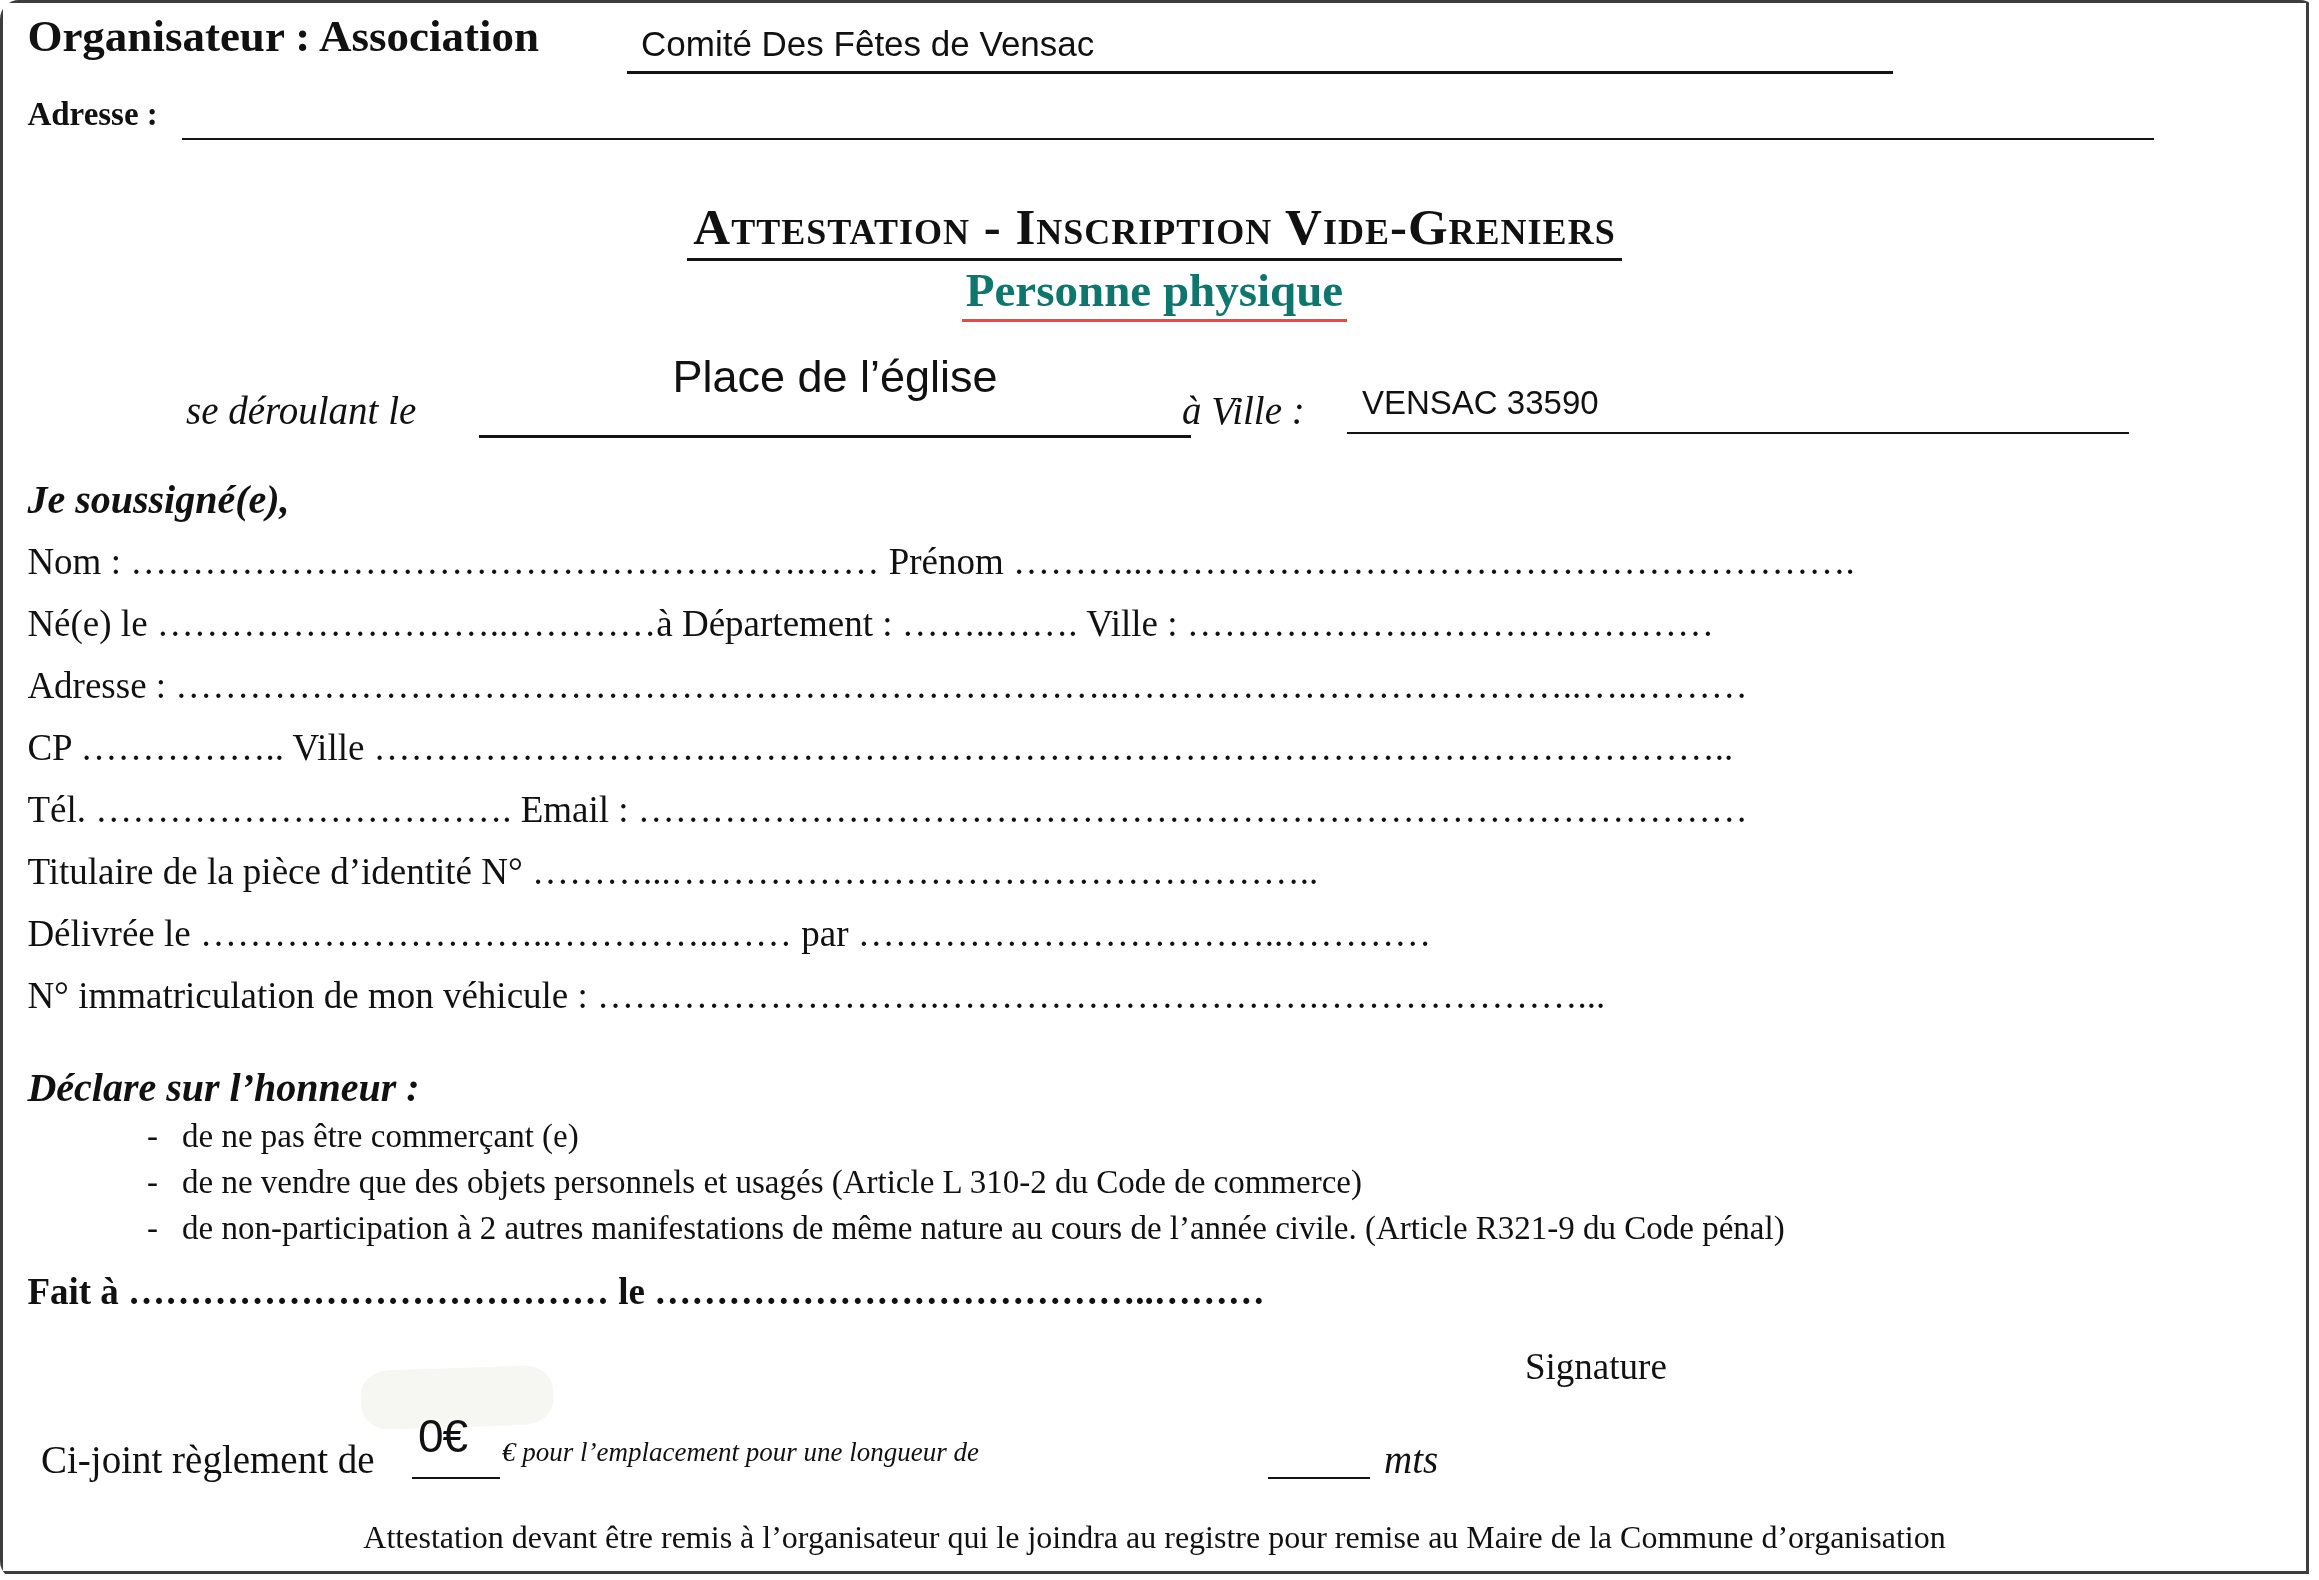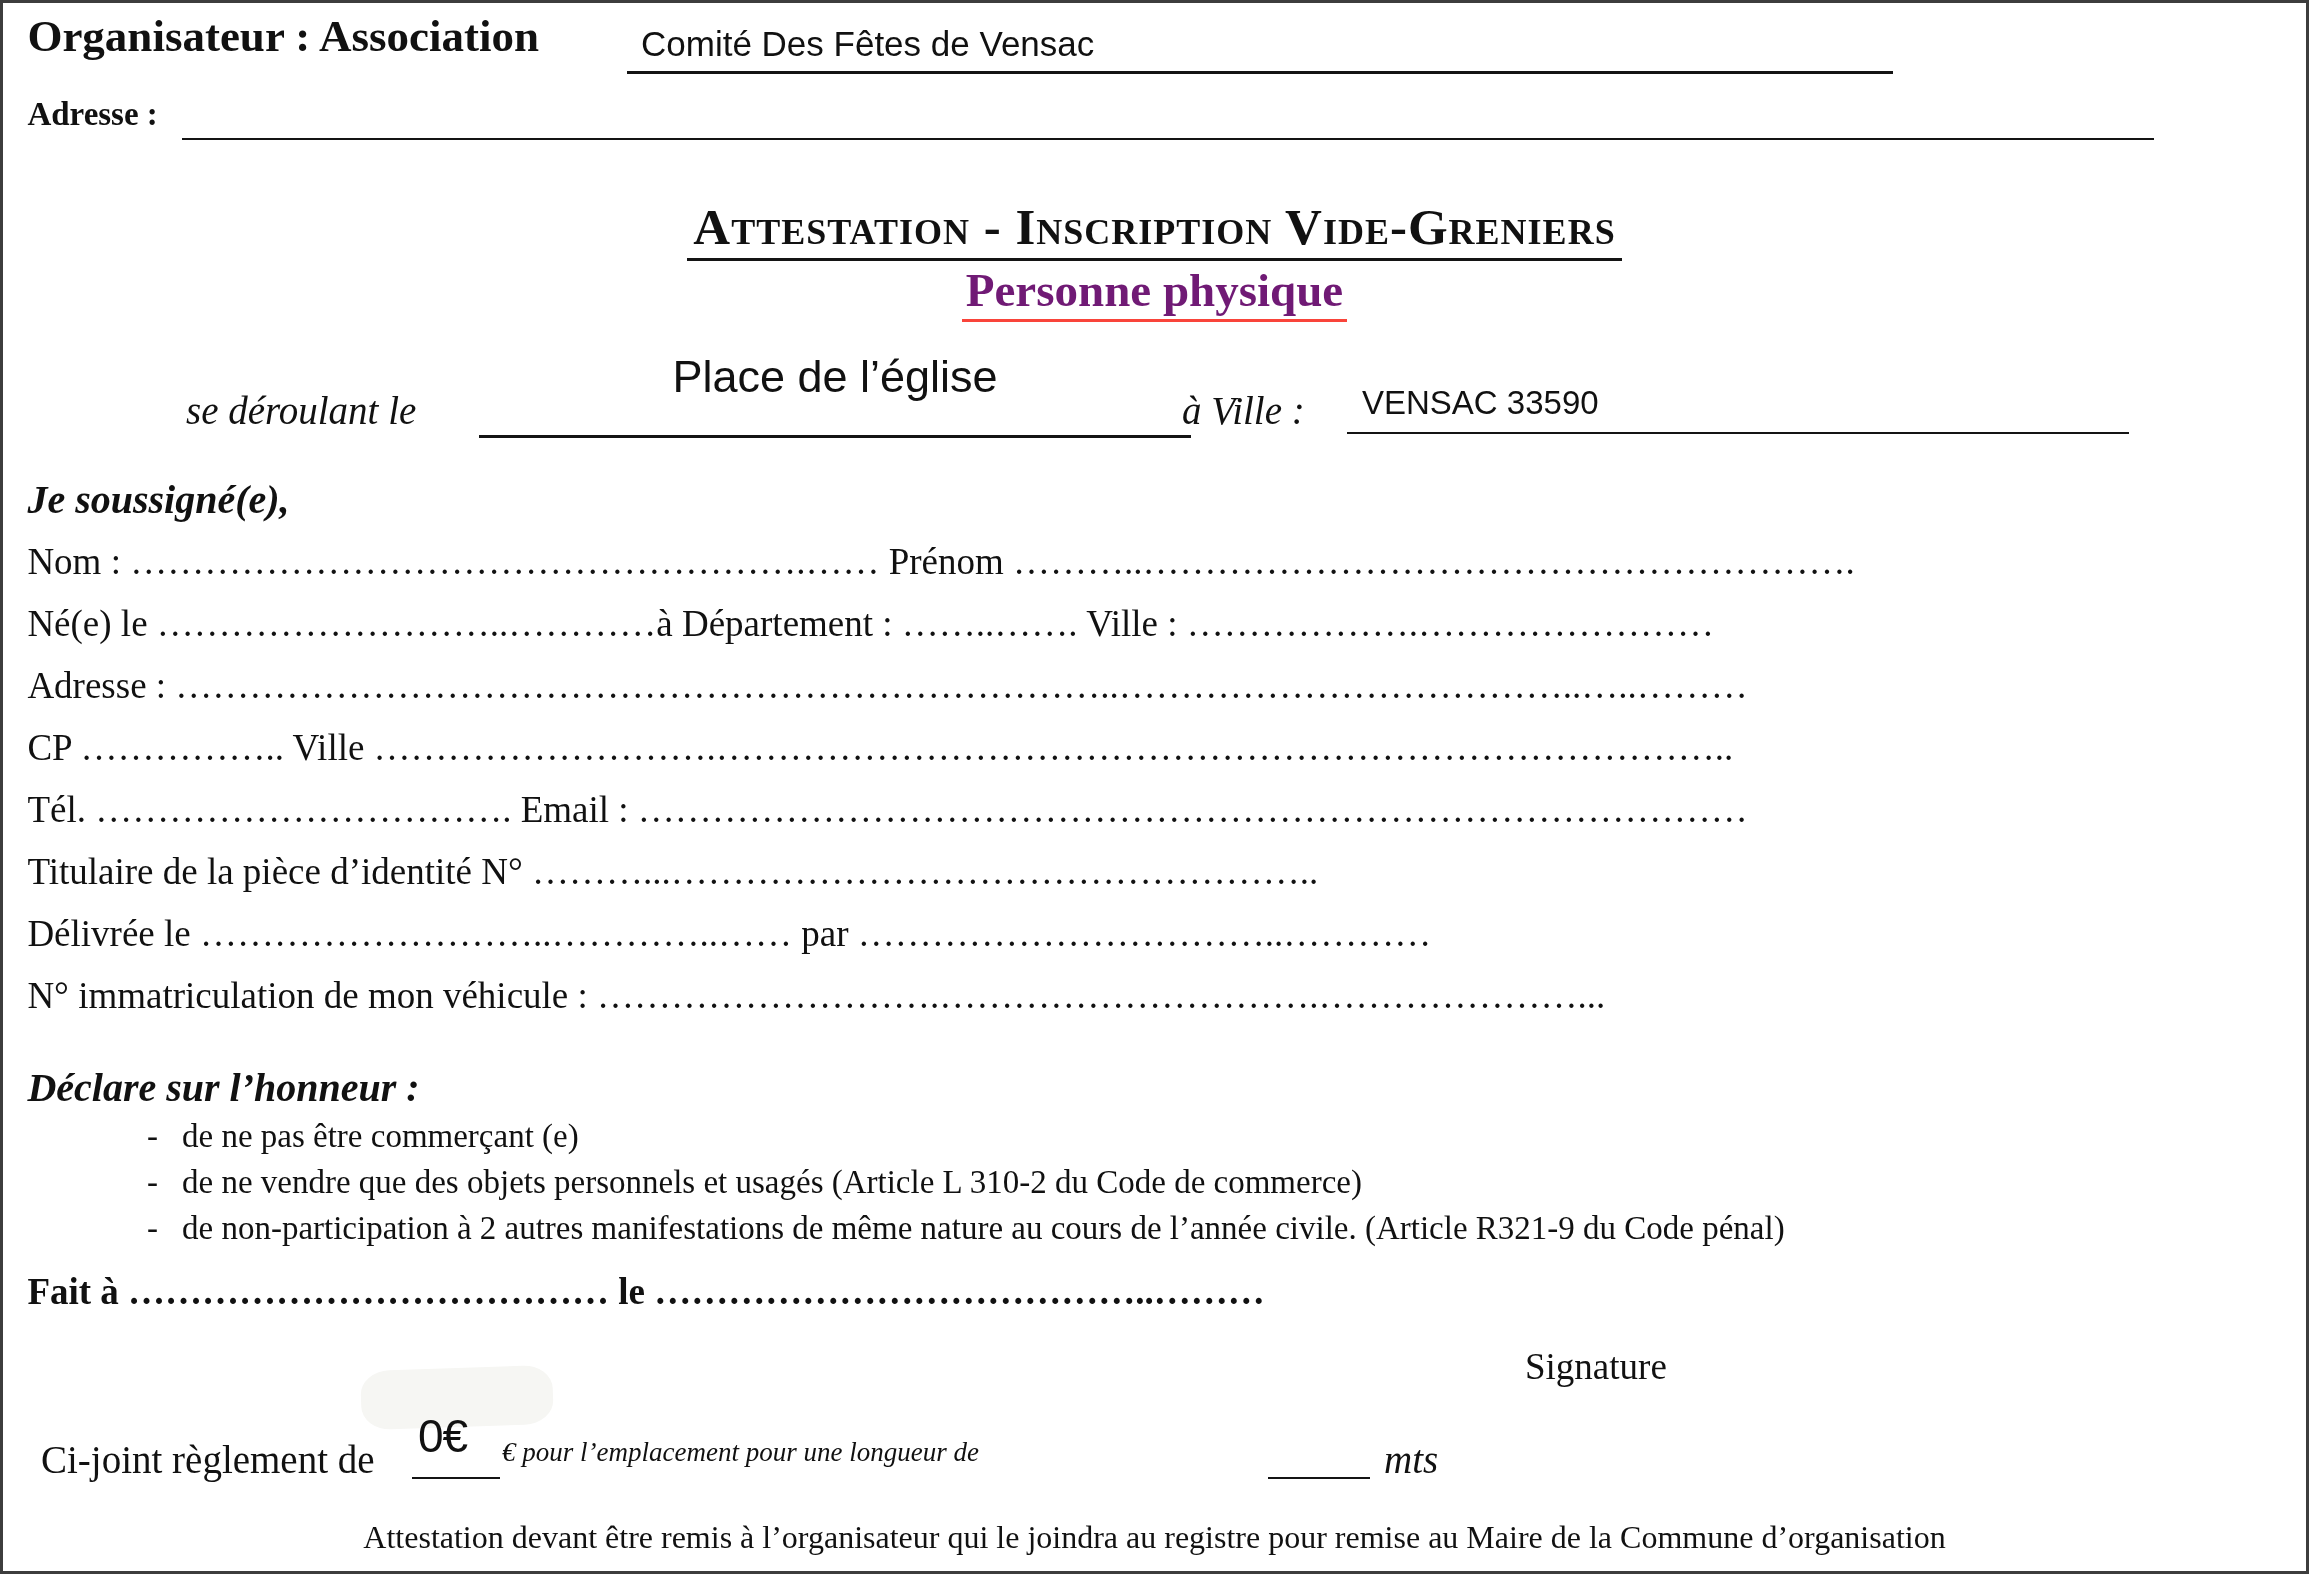--- a/index.html
+++ b/index.html
@@ -3,20 +3,21 @@
 <meta charset="utf-8">
 <style>
   html,body{margin:0;padding:0;background:#ffffff;}
   .page{
     position:relative;
     width:2319px;height:1580px;
     background:#ffffff;
     font-family:"Liberation Serif", serif;
     color:#111;
     overflow:hidden;
+    border-radius:19px;
   }
   .frame{
     position:absolute;left:0;top:0;right:9.8px;bottom:5.9px;
     border:3.9px solid #3d3d3d;
     pointer-events:none;
   }
   .abs{position:absolute;white-space:nowrap;}
   .rule{position:absolute;height:0;border-top:2.9px solid #141414;}
   .rule.thick{border-top-width:3.9px;}
 
@@ -27,21 +28,21 @@
   .u-adr{left:182px;top:138px;width:1972px;}
 
   .title-wrap{left:0;top:198px;width:2309px;text-align:center;}
   .title-wrap span{
     display:inline-block;font-size:51px;font-weight:700;
     font-variant:small-caps;letter-spacing:1px;
     border-bottom:3.9px solid #141414;padding:0 5.9px 2px 5.9px;
   }
   .subtitle-wrap{left:0;top:263px;width:2309px;text-align:center;}
   .subtitle-wrap span{
-    display:inline-block;font-size:47px;font-weight:bold;color:#701a75;
+    display:inline-block;font-size:47px;font-weight:bold;color:#0f766e;
     border-bottom:3.9px solid #f9443a;padding:0 3.9px 2px 3.9px;
   }
 
   .ev-left{left:186px;top:388px;font-size:39px;font-style:italic;}
   .ev-place{left:479px;top:351px;width:712px;text-align:center;
     font-family:"Liberation Sans",sans-serif;font-size:45px;}
   .u-place{left:479px;top:435px;width:712px;}
   .ev-right{left:1182px;top:388px;font-size:39px;font-style:italic;}
   .ev-city{left:1362px;top:384px;font-family:"Liberation Sans",sans-serif;font-size:33px;}
   .u-city{left:1347px;top:432px;width:782px;}

